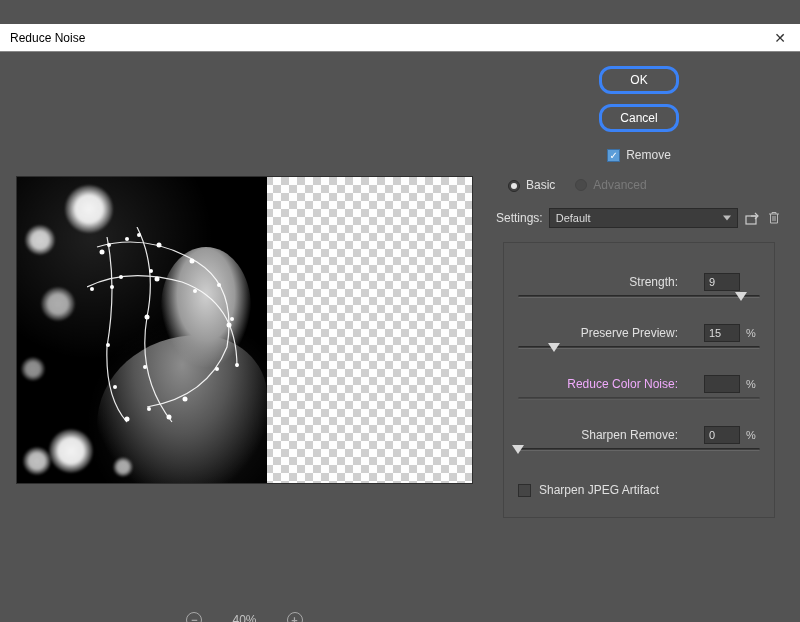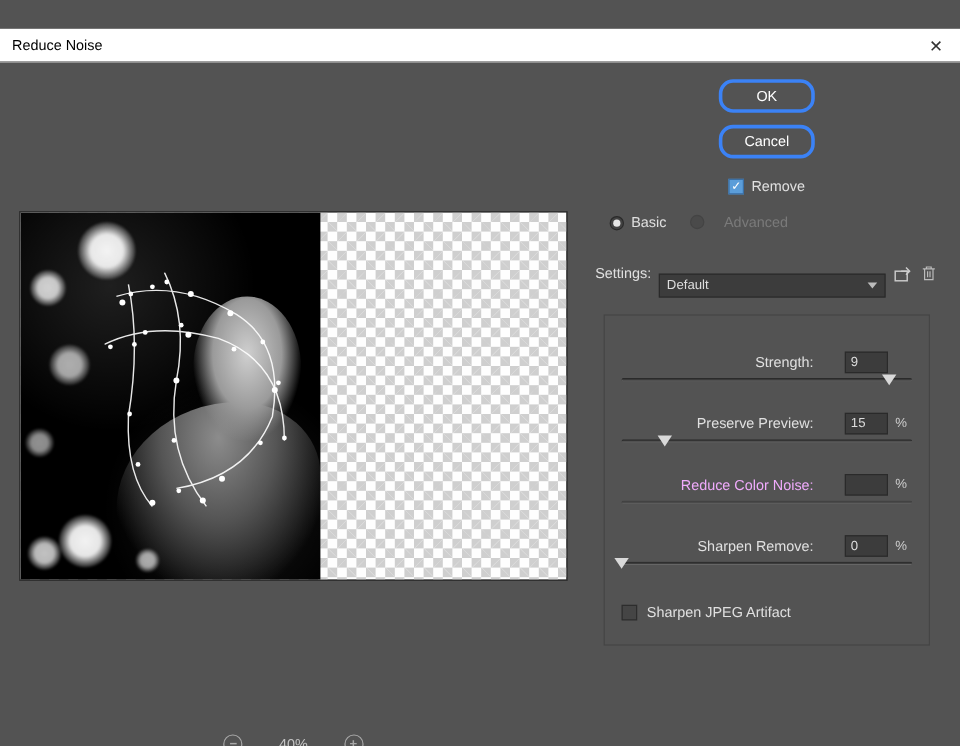--- a/index.html
+++ b/index.html
@@ -171,21 +171,21 @@
   .disabled-text { color:#7a7a7a; }
   .settings-row {
     display:flex; align-items:center; gap:6px;
     width:100%; padding: 0 2px;
   }
   .select {
     flex:1; height:20px;
     background:#3c3c3c; border:1px solid #2a2a2a;
     display:flex; align-items:center; padding:0 6px;
     font-size:11px; color:#ddd;
-    position:relative; cursor:pointer;margin-top:20px;
+    position:relative; cursor:pointer;
   }
   .select .caret {
     position:absolute; right:6px; top:50%; transform:translateY(-50%);
     width:0;height:0;border-left:4px solid transparent;border-right:4px solid transparent;border-top:5px solid #bbb;
   }
   .tool-icon { width:16px; height:16px; color:#ccc; cursor:pointer; display:flex; align-items:center; justify-content:center; }
   .panel {
     border:1px solid #454545;
     width: 272px;
     margin-top:4px;
@@ -298,21 +298,21 @@
     <div class="preview-check">
       <div class="chk checked">✓</div>
       <span>Remove</span>
     </div>
 
     <div class="mode-row">
       <div style="display:flex;align-items:flex-end;gap:6px;">
         <div class="radio on"></div>
         <span>Basic</span>
       </div>
-      <div style="display:flex;align-items:center;gap:16px;">
+      <div style="display:flex;align-items:center;gap:6px;">
         <div class="radio disabled"></div>
         <span class="disabled-text">Advanced</span>
       </div>
     </div>
 
     <div class="settings-row">
       <span>Settings:</span>
       <div class="select">
         <span>Default</span>
         <span class="caret"></span>

